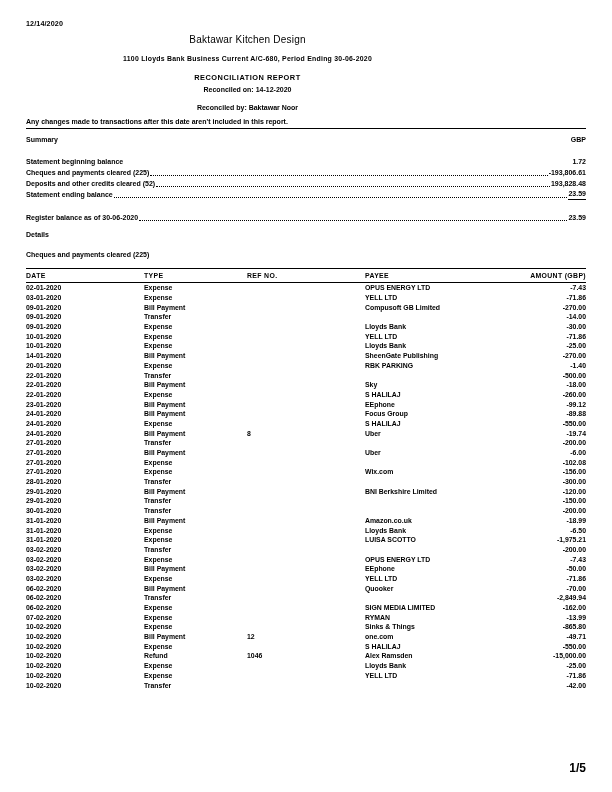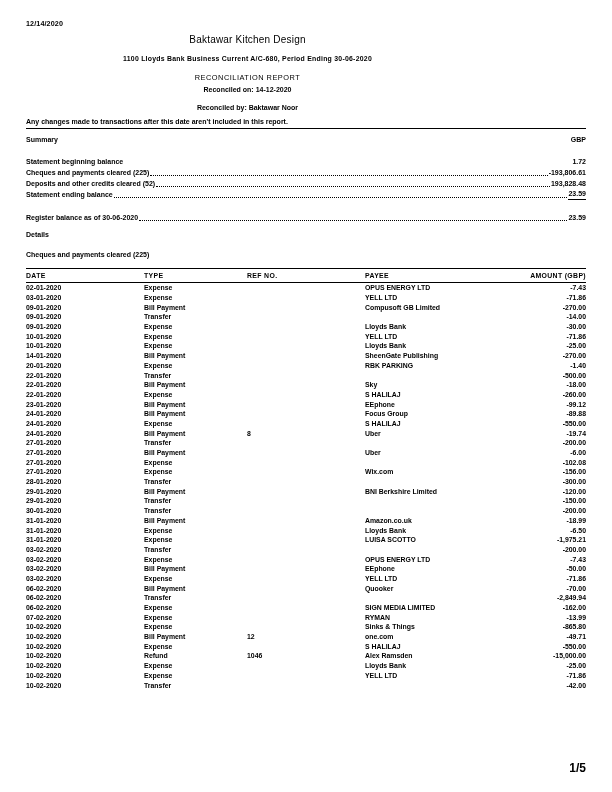--- a/index.html
+++ b/index.html
@@ -51,21 +51,21 @@
     margin-bottom: 10px;
   }
   .subtitle {
     font-size: 6.9px;
     font-weight: bold;
     letter-spacing: 0.25px;
     margin-bottom: 11px;
   }
   .report-title {
     font-size: 7.4px;
-    font-weight: normal;
+    font-weight: bold;
     letter-spacing: 0.5px;
     margin-bottom: 4px;
   }
   .recon-on {
     font-size: 7px;
     font-weight: bold;
     margin-bottom: 11px;
   }
   .recon-by {
     font-size: 7px;

